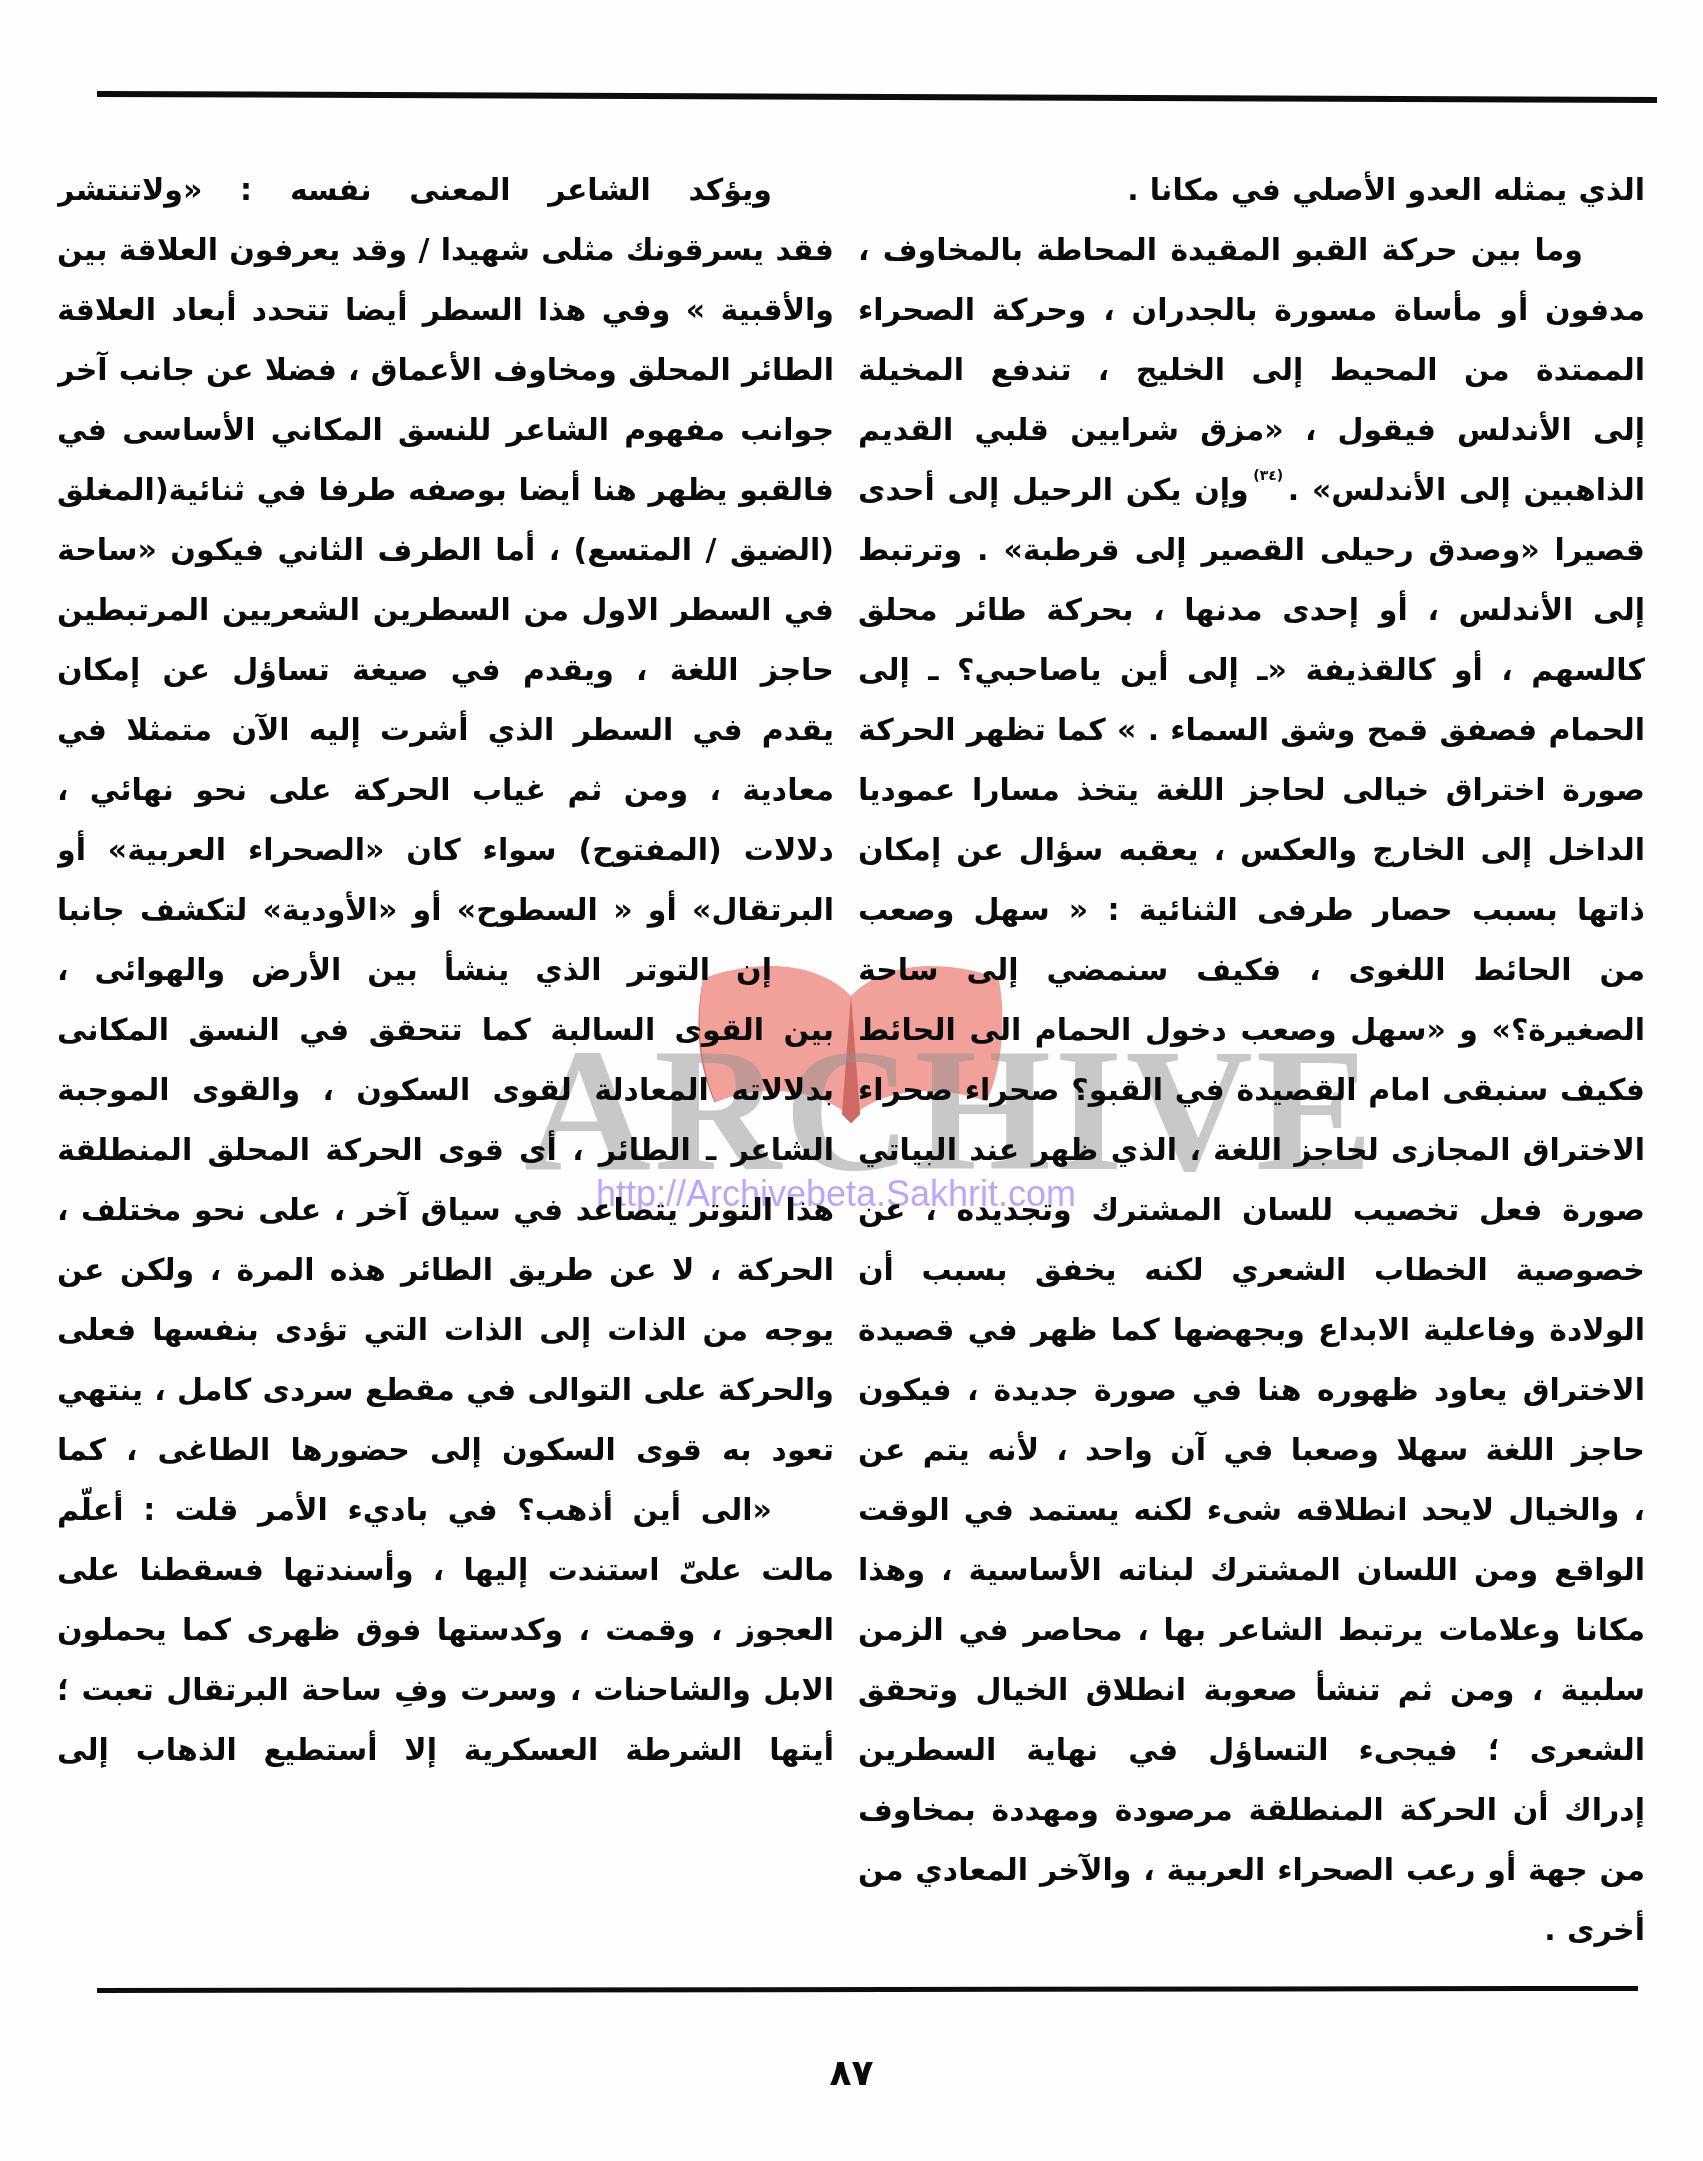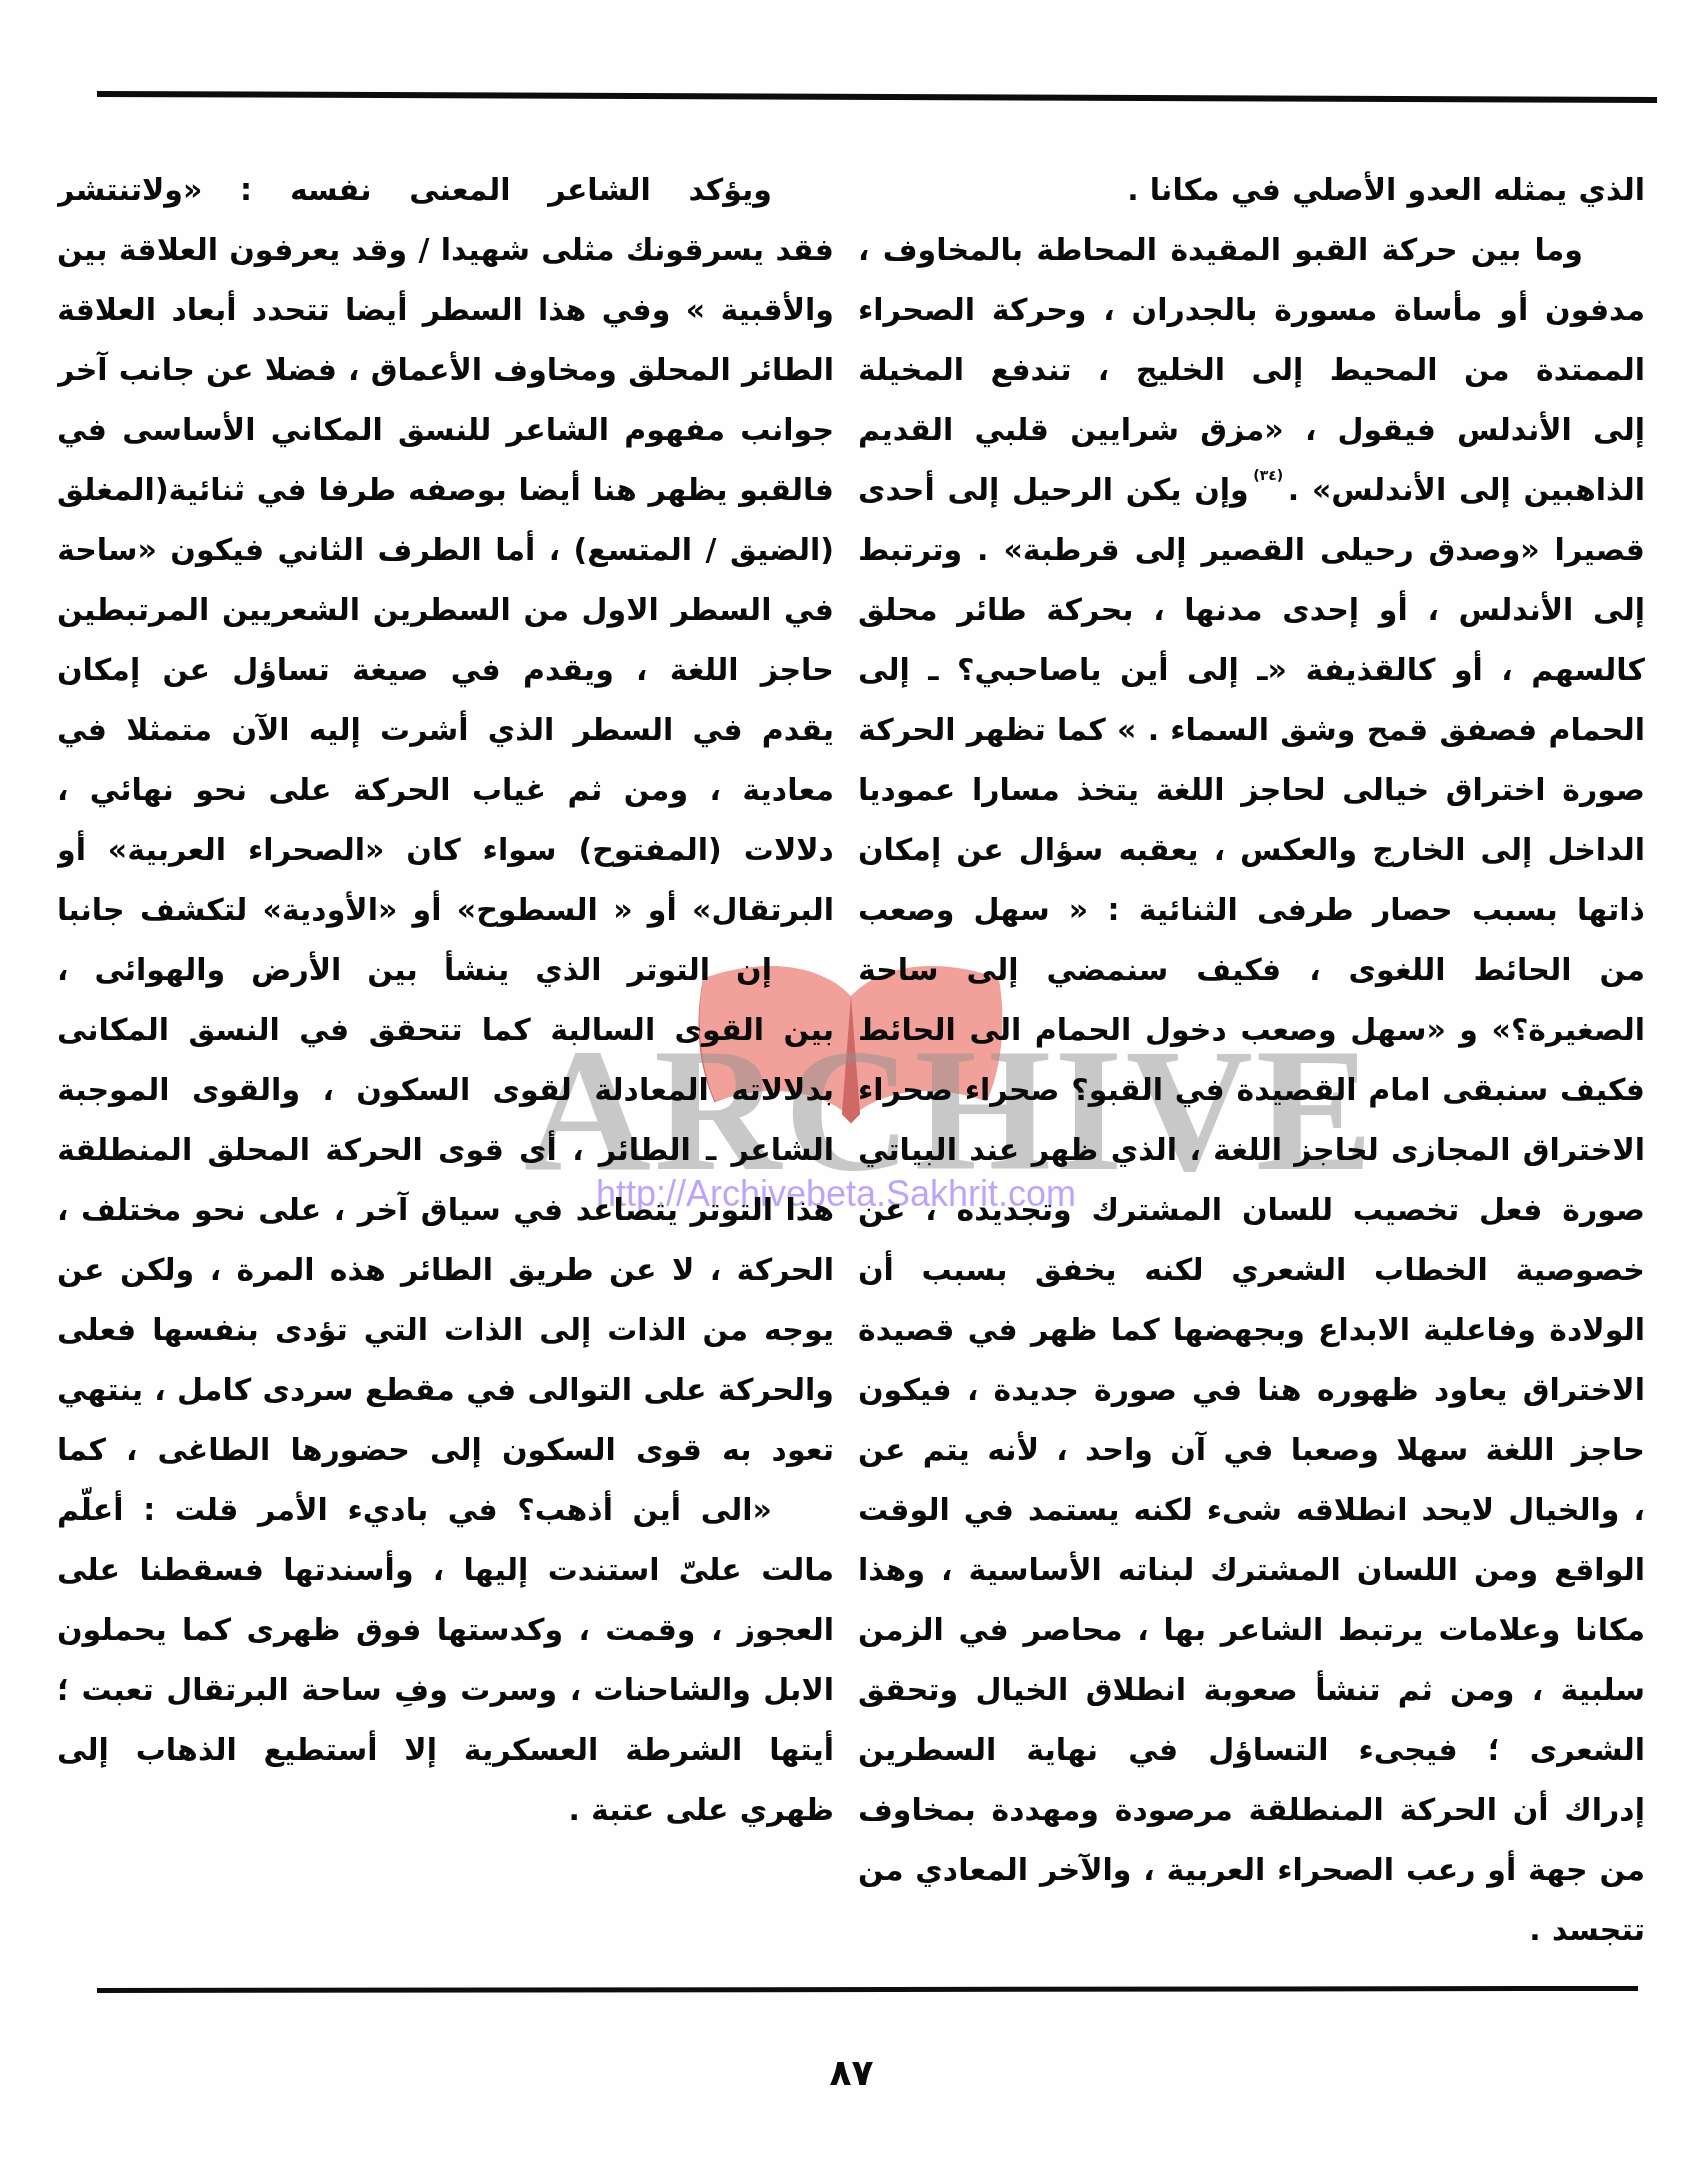--- a/index.html
+++ b/index.html
@@ -93,21 +93,21 @@
         <div class="line">الولادة وفاعلية الابداع وبجهضها كما ظهر في قصيدة مطر ، هذا</div>
         <div class="line">الاختراق يعاود ظهوره هنا في صورة جديدة ، فيكون اختراق</div>
         <div class="line">حاجز اللغة سهلا وصعبا في آن واحد ، لأنه يتم عن طريق الخيال</div>
         <div class="line">، والخيال لايحد انطلاقه شىء لكنه يستمد في الوقت نفسه ، من</div>
         <div class="line">الواقع ومن اللسان المشترك لبناته الأساسية ، وهذا الواقع بوصفه</div>
         <div class="line">مكانا وعلامات يرتبط الشاعر بها ، محاصر في الزمن الآنى بقوى</div>
         <div class="line">سلبية ، ومن ثم تنشأ صعوبة انطلاق الخيال وتحقق الخطاب</div>
         <div class="line">الشعرى ؛ فيجىء التساؤل في نهاية السطرين السابقين ليكشف</div>
         <div class="line">إدراك أن الحركة المنطلقة مرصودة ومهددة بمخاوف قبو الأعماق</div>
         <div class="line">من جهة أو رعب الصحراء العربية ، والآخر المعادي من جهة</div>
-        <div class="line end">تتجسد .</div>
+        <div class="line end">أخرى .</div>
       </div>
     <div class="col col-left">
         <div class="line indent">ويؤكد الشاعر المعنى نفسه : «ولاتنتشر كالسطوح وكالأودية /</div>
         <div class="line">فقد يسرقونك مثلى شهيدا / وقد يعرفون العلاقة بين الحمامة</div>
         <div class="line">والأقبية » وفي هذا السطر أيضا تتحدد أبعاد العلاقة بين حركة</div>
         <div class="line">الطائر المحلق ومخاوف الأعماق ، فضلا عن جانب آخر من</div>
         <div class="line">جوانب مفهوم الشاعر للنسق المكاني الأساسى في القصيدة ،</div>
         <div class="line">فالقبو يظهر هنا أيضا بوصفه طرفا في ثنائية(المغلق / المفتوح) أو</div>
         <div class="line">(الضيق / المتسع) ، أما الطرف الثاني فيكون «ساحة البرتقال» .</div>
         <div class="line">في السطر الاول من السطرين الشعريين المرتبطين بأختراق</div>
@@ -123,21 +123,20 @@
         <div class="line">هذا التوتر يتصاعد في سياق آخر ، على نحو مختلف ، تتجسد فيه</div>
         <div class="line">الحركة ، لا عن طريق الطائر هذه المرة ، ولكن عن طريق سؤال</div>
         <div class="line">يوجه من الذات إلى الذات التي تؤدى بنفسها فعلى السكون</div>
         <div class="line">والحركة على التوالى في مقطع سردى كامل ، ينتهي كذلك بسؤال</div>
         <div class="line">تعود به قوى السكون إلى حضورها الطاغى ، كما يظهر فيما</div>
         <div class="line indent">«الى أين أذهب؟ في باديء الأمر قلت : أعلّم حريتى المشى ،</div>
         <div class="line">مالت علىّ استندت إليها ، وأسندتها فسقطنا على بائع البرتقال</div>
         <div class="line">العجوز ، وقمت ، وكدستها فوق ظهرى كما يحملون البلاد على</div>
         <div class="line">الابل والشاحنات ، وسرت وفِ ساحة البرتقال تعبت ؛ فناديت :</div>
         <div class="line">أيتها الشرطة العسكرية إلا أستطيع الذهاب إلى قرطبة وأحنيت</div>
-        <div class="line end">ظهري على عتبة .</div>
       </div>
   </div>
 
   <div class="page-number">٨٧</div>
 
   <div class="rule rule-bottom"></div>
 
 </div>
 
 

